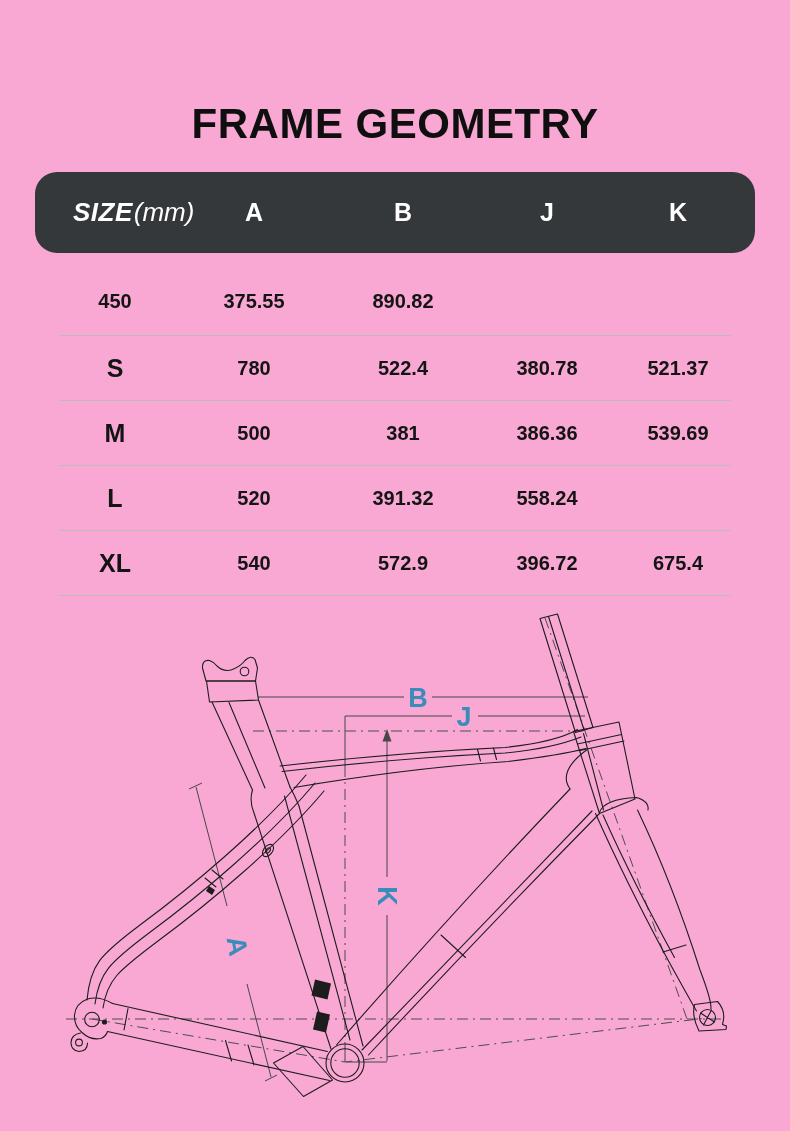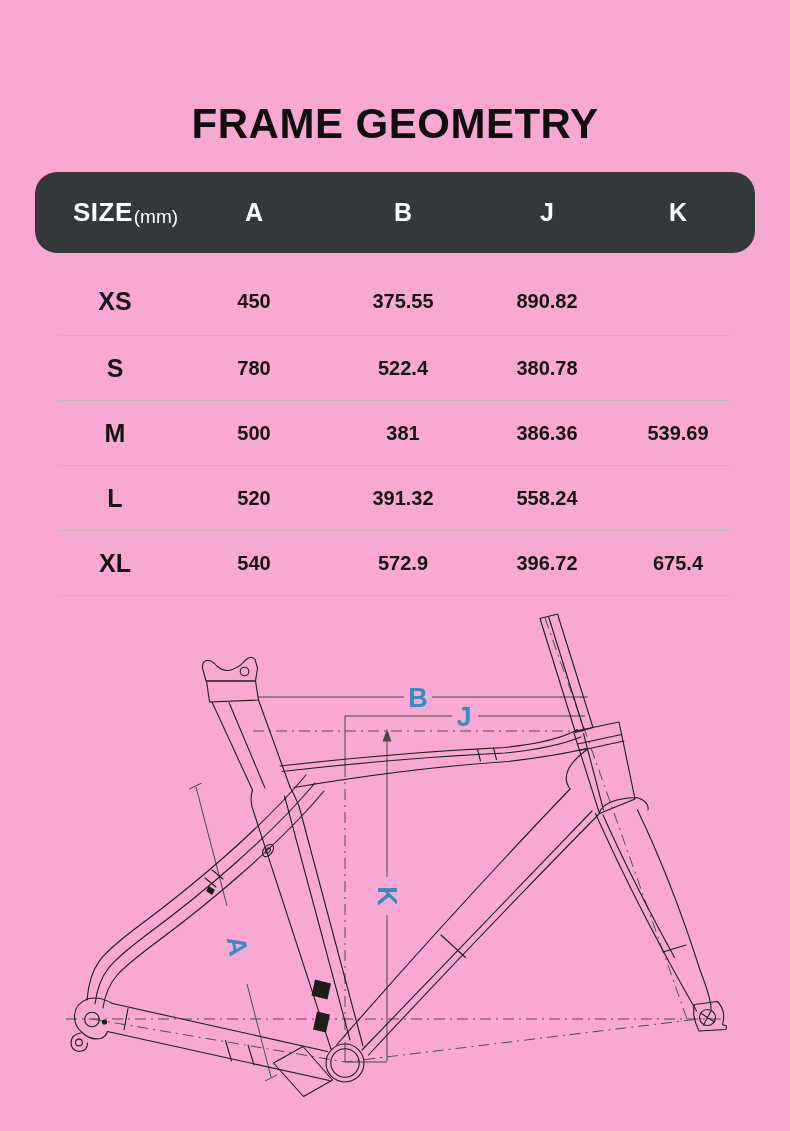--- a/index.html
+++ b/index.html
@@ -15,24 +15,24 @@
     color:#0f0f0f; letter-spacing:0.5px;
   }
   
   .geo-table { position:absolute; left:35px; top:172px; width:720px; }
   .thead {
     height:81px; background:#35383b; border-radius:22px;
     display:grid; grid-template-columns:160px 118px 180px 108px 154px;
     align-items:center; color:#ffffff;
   }
   .thead .size-cell {
-    display:flex; align-items:flex-end; padding-left:38px;
+    display:flex; align-items:center; padding-left:38px;font-style:italic;
   }
   .thead .size-cell .size-word { font-size:26px; font-weight:700; letter-spacing:0.5px; }
-  .thead .size-cell .size-unit { font-size:19px; font-weight:400; margin-left:1px; }
+  .thead .size-cell .size-unit { font-size:26px; font-weight:400; margin-left:1px; }
   .thead .hcol { text-align:center; font-size:25px; font-weight:700; }
   .tbody { position:relative; }
   .trow {
     display:grid; grid-template-columns:160px 118px 180px 108px 154px;
     align-items:center; height:65px; position:relative;
   }
   .trow.first { height:83px; padding-top:14px; }
   .trow::after {
     content:""; position:absolute; left:24px; right:24px; bottom:0;
     border-bottom:1.5px solid #bcbcbc;
@@ -66,30 +66,30 @@
         <span class="size-unit">(mm)</span>
       </div>
       <div class="hcol">A</div>
       <div class="hcol">B</div>
       <div class="hcol">J</div>
       <div class="hcol">K</div>
     </div>
 
     <div class="tbody">
       <div class="trow first">
-        <div class="cell size">XS</div>
         <div class="cell">450</div>
         <div class="cell">375.55</div>
         <div class="cell">890.82</div>
       </div>
       <div class="trow">
         <div class="cell size">S</div>
         <div class="cell">780</div>
         <div class="cell">522.4</div>
         <div class="cell">380.78</div>
+        <div class="cell">521.37</div>
       </div>
       <div class="trow">
         <div class="cell size">M</div>
         <div class="cell">500</div>
         <div class="cell">381</div>
         <div class="cell">386.36</div>
         <div class="cell">539.69</div>
       </div>
       <div class="trow">
         <div class="cell size">L</div>

